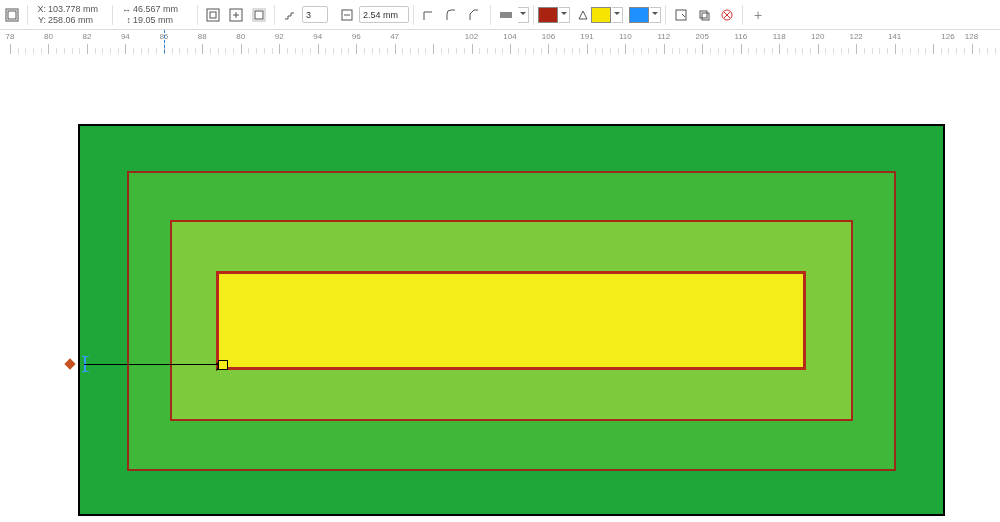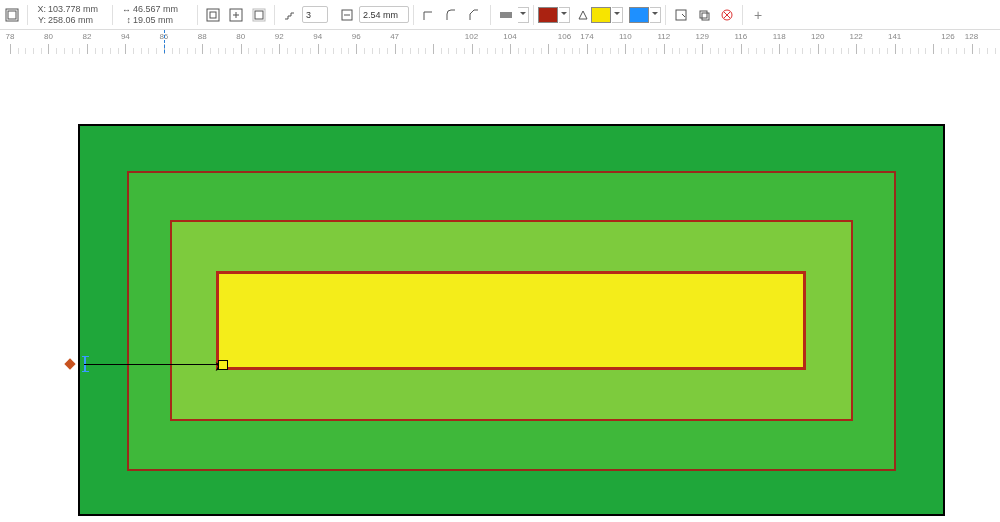--- a/index.html
+++ b/index.html
@@ -280,45 +280,45 @@
     <div class="tick-minor" style="left: 486.923px;"></div>
     <div class="tick-minor" style="left: 494.615px;"></div>
     <div class="tick-minor" style="left: 502.308px;"></div>
     <div class="tick-major" style="left: 510px;"></div>
     <div class="tick-label" style="left: 510px;">104</div>
     <div class="tick-minor" style="left: 517.692px;"></div>
     <div class="tick-minor" style="left: 525.385px;"></div>
     <div class="tick-minor" style="left: 533.077px;"></div>
     <div class="tick-minor" style="left: 540.769px;"></div>
     <div class="tick-major" style="left: 548.462px;"></div>
-    <div class="tick-label" style="left: 548.462px; margin-left: 16px;">106</div>
+    <div class="tick-label" style="left: 548.462px;">106</div>
     <div class="tick-minor" style="left: 556.154px;"></div>
     <div class="tick-minor" style="left: 563.846px;"></div>
     <div class="tick-minor" style="left: 571.538px;"></div>
     <div class="tick-minor" style="left: 579.231px;"></div>
     <div class="tick-major" style="left: 586.923px;"></div>
-    <div class="tick-label" style="left: 586.923px;">174</div>
+    <div class="tick-label" style="left: 586.923px;">191</div>
     <div class="tick-minor" style="left: 594.615px;"></div>
     <div class="tick-minor" style="left: 602.308px;"></div>
     <div class="tick-minor" style="left: 610px;"></div>
     <div class="tick-minor" style="left: 617.692px;"></div>
     <div class="tick-major" style="left: 625.385px;"></div>
     <div class="tick-label" style="left: 625.385px;">110</div>
     <div class="tick-minor" style="left: 633.077px;"></div>
     <div class="tick-minor" style="left: 640.769px;"></div>
     <div class="tick-minor" style="left: 648.462px;"></div>
     <div class="tick-minor" style="left: 656.154px;"></div>
     <div class="tick-major" style="left: 663.846px;"></div>
     <div class="tick-label" style="left: 663.846px;">112</div>
     <div class="tick-minor" style="left: 671.538px;"></div>
     <div class="tick-minor" style="left: 679.231px;"></div>
     <div class="tick-minor" style="left: 686.923px;"></div>
     <div class="tick-minor" style="left: 694.615px;"></div>
     <div class="tick-major" style="left: 702.308px;"></div>
-    <div class="tick-label" style="left: 702.308px;">129</div>
+    <div class="tick-label" style="left: 702.308px;">205</div>
     <div class="tick-minor" style="left: 710px;"></div>
     <div class="tick-minor" style="left: 717.692px;"></div>
     <div class="tick-minor" style="left: 725.385px;"></div>
     <div class="tick-minor" style="left: 733.077px;"></div>
     <div class="tick-major" style="left: 740.769px;"></div>
     <div class="tick-label" style="left: 740.769px;">116</div>
     <div class="tick-minor" style="left: 748.462px;"></div>
     <div class="tick-minor" style="left: 756.154px;"></div>
     <div class="tick-minor" style="left: 763.846px;"></div>
     <div class="tick-minor" style="left: 771.538px;"></div>

